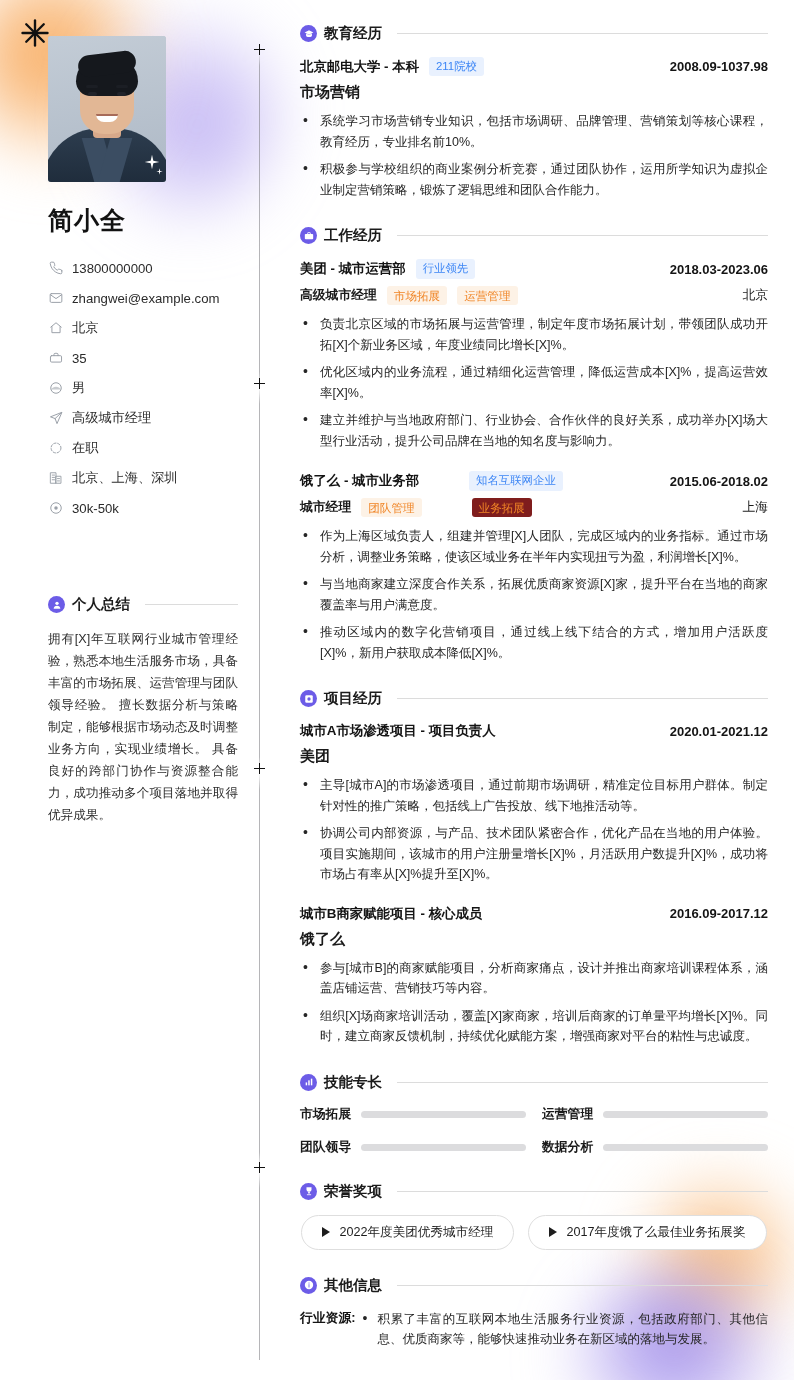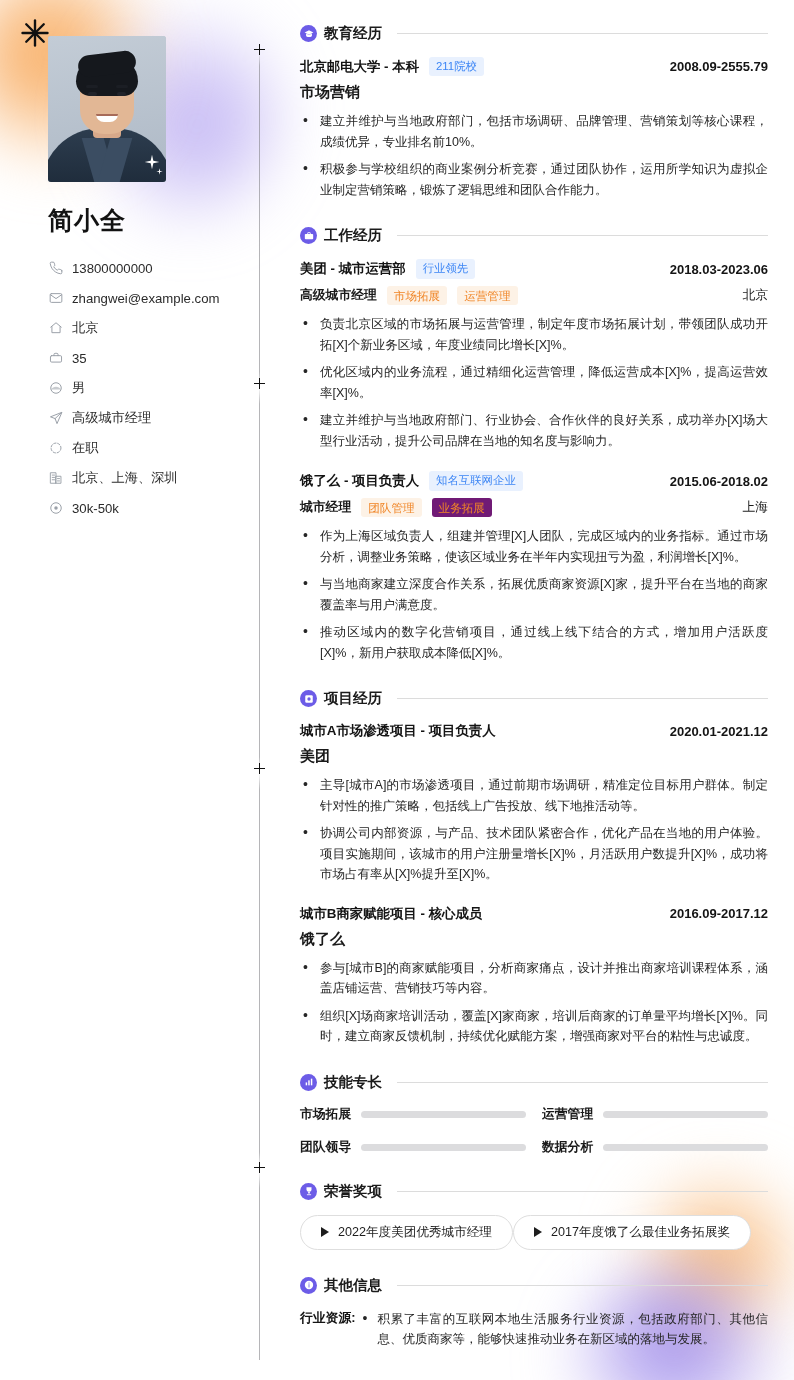--- a/index.html
+++ b/index.html
@@ -214,21 +214,21 @@
     display: grid; grid-template-columns: 1fr 1fr; column-gap: 16px; row-gap: 16px;
   }
   .skill { display: flex; align-items: center; gap: 10px; }
   .skill .nm { font-size: 12.8px; font-weight: 700; color: #1a1a1a; white-space: nowrap; flex: 0 0 auto; }
   .skill .track {
     flex: 1 1 auto; height: 7px; background: #dcdcde; border-radius: 4px; overflow: hidden;
   }
   .skill .fill { height: 100%; background: #6070cf; border-radius: 4px; }
 
   
-  .awards { display: flex; flex-wrap: wrap; }
+  .awards { display: flex; gap: 14px; flex-wrap: wrap; justify-content: center; }
   .award {
     display: flex; align-items: center; gap: 9px;
     border: 1px solid #dedede; border-radius: 22px;
     padding: 8px 20px; font-size: 12.6px; color: #1d1d1d; background: #fff;
   }
   .award .tri {
     width: 0; height: 0; border-left: 8px solid #1d1d1d;
     border-top: 5px solid transparent; border-bottom: 5px solid transparent;
   }
 
@@ -381,20 +381,33 @@
           <svg viewBox="0 0 24 24" fill="none" stroke="currentColor" stroke-width="1.7">
               <circle cx="12" cy="12" r="9"></circle>
               <circle cx="12" cy="12" r="3" fill="currentColor" stroke="none"></circle>
             </svg>
         </span>
         <span>30k-50k</span>
       </div>
 
     </div>
 
+    <div class="summary-sec">
+      <div class="sec-head">
+        <span class="badge" style="background: rgb(108, 92, 231);">
+          <svg viewBox="0 0 24 24">
+              <circle cx="12" cy="8" r="4"></circle>
+              <path d="M4 21c0-4.4 3.6-7 8-7s8 2.6 8 7z"></path>
+            </svg>
+        </span>
+        <span class="ttl">个人总结</span>
+        <span class="rule"></span>
+      </div>
+      <div class="summary-text">拥有[X]年互联网行业城市管理经验，熟悉本地生活服务市场，具备丰富的市场拓展、运营管理与团队领导经验。 擅长数据分析与策略制定，能够根据市场动态及时调整业务方向，实现业绩增长。 具备良好的跨部门协作与资源整合能力，成功推动多个项目落地并取得优异成果。</div>
+    </div>
 
   </div>
 
   <div class="right-col">
 
     <div class="section">
       <div class="sec-head">
         <span class="badge" style="background: rgb(108, 92, 231);">
           <svg viewBox="0 0 24 24">
               <path d="M12 3 1.5 8.5 12 14l10.5-5.5z"></path>
@@ -404,25 +417,25 @@
         <span class="ttl">教育经历</span>
         <span class="rule"></span>
       </div>
 
       <div class="entry">
         <div class="row-1">
           <div class="left">
             <span class="org">北京邮电大学 - 本科</span>
             <span class="tag-blue" style="color: rgb(61, 134, 245); background: rgb(233, 241, 254);">211院校</span>
           </div>
-          <span class="date">2008.09-2555.79</span>
+          <span class="date">2008.09-1037.98</span>
         </div>
         <div class="sub">市场营销</div>
         <ul class="bullets">
-          <li>建立并维护与当地政府部门，包括市场调研、品牌管理、营销策划等核心课程，成绩优异，专业排名前10%。</li>
+          <li>系统学习市场营销专业知识，包括市场调研、品牌管理、营销策划等核心课程，教育经历，专业排名前10%。</li>
           <li>积极参与学校组织的商业案例分析竞赛，通过团队协作，运用所学知识为虚拟企业制定营销策略，锻炼了逻辑思维和团队合作能力。</li>
         </ul>
       </div>
     </div>
 
     <div class="section">
       <div class="sec-head">
         <span class="badge" style="background: rgb(108, 92, 231);">
           <svg viewBox="0 0 24 24">
               <rect x="2" y="7" width="20" height="13" rx="2"></rect>
@@ -452,30 +465,30 @@
         <ul class="bullets">
           <li>负责北京区域的市场拓展与运营管理，制定年度市场拓展计划，带领团队成功开拓[X]个新业务区域，年度业绩同比增长[X]%。</li>
           <li>优化区域内的业务流程，通过精细化运营管理，降低运营成本[X]%，提高运营效率[X]%。</li>
           <li>建立并维护与当地政府部门、行业协会、合作伙伴的良好关系，成功举办[X]场大型行业活动，提升公司品牌在当地的知名度与影响力。</li>
         </ul>
       </div>
 
       <div class="entry" style="margin-top:20px;">
         <div class="row-1">
           <div class="left">
-            <span class="org">饿了么 - 项目负责人</span>
-            <span class="tag-blue" style="color: rgb(61, 134, 245); background: rgb(233, 241, 254);">知名互联网企业</span>
+            <span class="org">饿了么 - 城市业务部</span>
+            <span class="tag-blue" style="color: rgb(61, 134, 245); background: rgb(233, 241, 254); margin-left: 40px;">知名互联网企业</span>
           </div>
           <span class="date">2015.06-2018.02</span>
         </div>
         <div class="row-2">
           <div class="left">
             <span class="role">城市经理</span>
             <span class="tag-orange" style="color: rgb(240, 133, 38); background: rgb(253, 242, 230);">团队管理</span>
-            <span class="tag-orange" style="color: rgb(240, 133, 38); background: #701a75;">业务拓展</span>
+            <span class="tag-orange" style="color: rgb(240, 133, 38); background: #7f1d1d; margin-left: 40px;">业务拓展</span>
           </div>
           <span class="loc">上海</span>
         </div>
         <ul class="bullets">
           <li>作为上海区域负责人，组建并管理[X]人团队，完成区域内的业务指标。通过市场分析，调整业务策略，使该区域业务在半年内实现扭亏为盈，利润增长[X]%。</li>
           <li>与当地商家建立深度合作关系，拓展优质商家资源[X]家，提升平台在当地的商家覆盖率与用户满意度。</li>
           <li>推动区域内的数字化营销项目，通过线上线下结合的方式，增加用户活跃度[X]%，新用户获取成本降低[X]%。</li>
         </ul>
       </div>
     </div>

